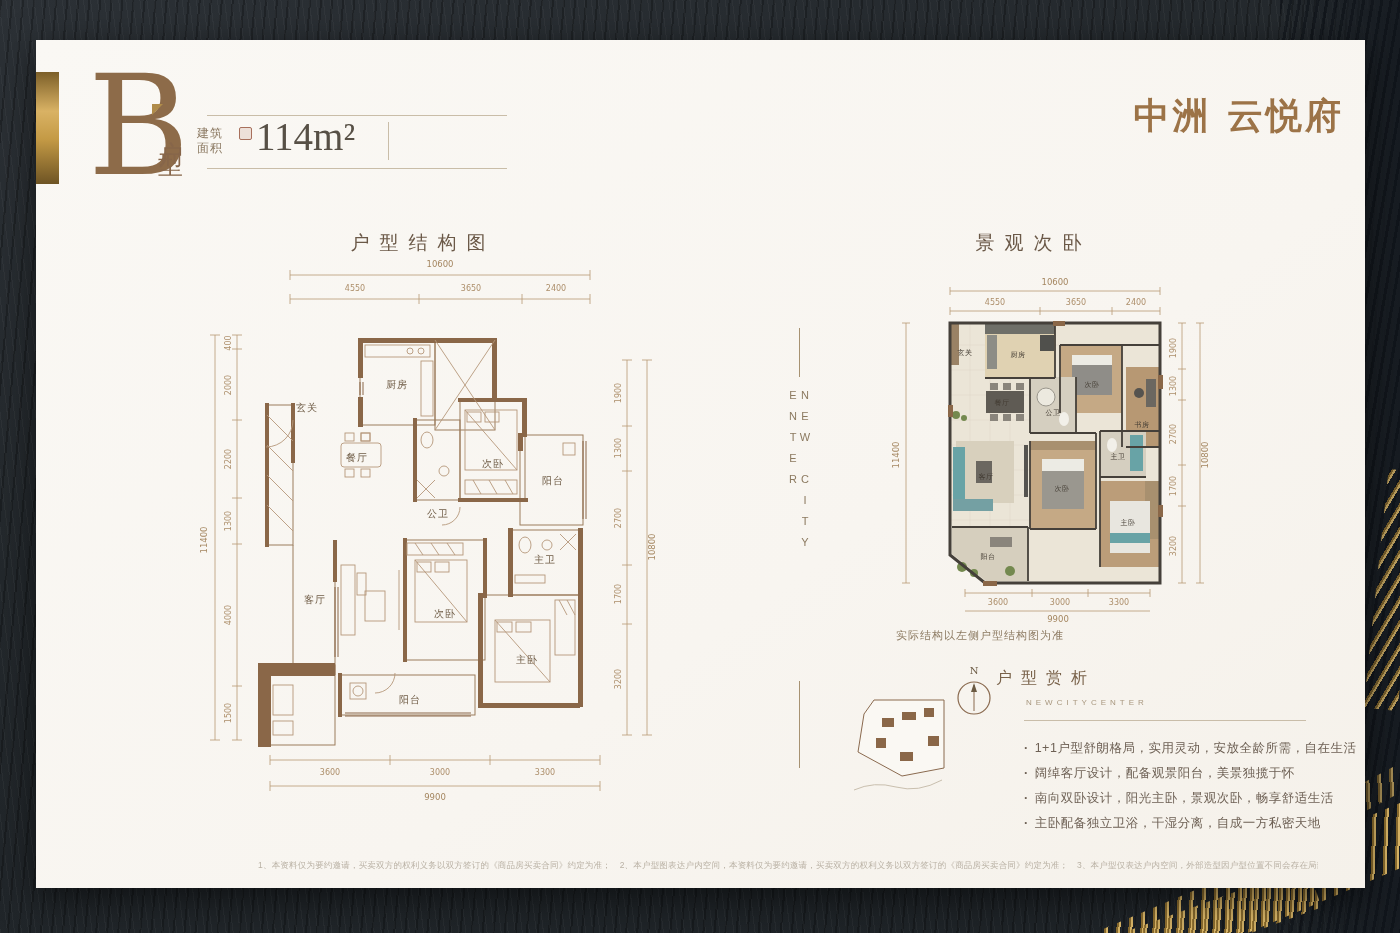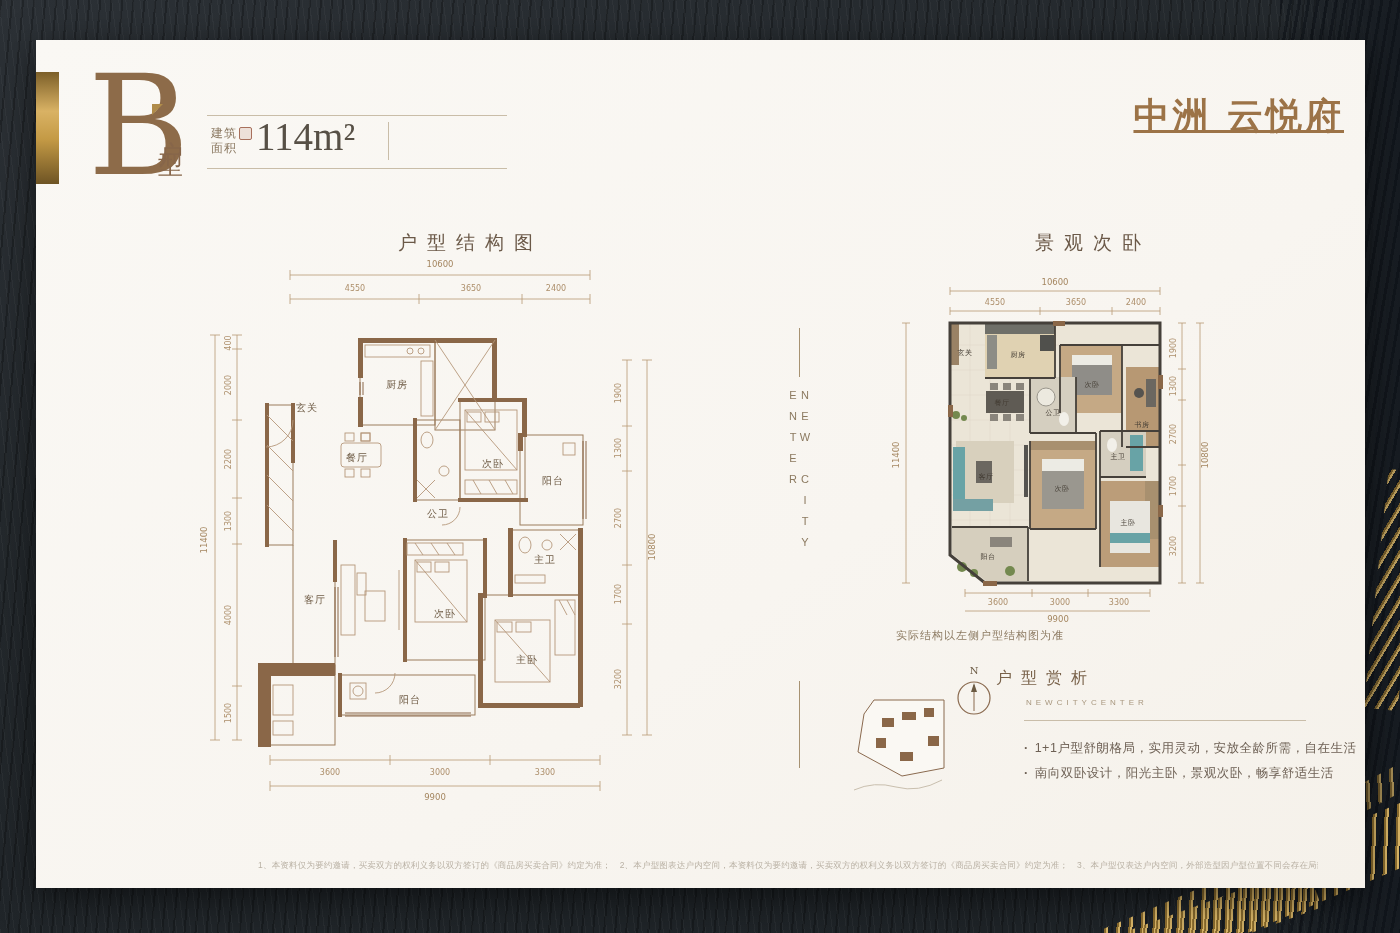--- a/index.html
+++ b/index.html
@@ -30,30 +30,30 @@
     box-shadow:0 10px 34px rgba(0,0,0,.55);}
   .card *{position:absolute;}
   
   .unit-letter{left:52px;top:18px;font-family:"DejaVu Serif","Liberation Serif",serif;
     font-size:138px;line-height:1;color:#8d6b49;}
   .unit-tri{left:116px;top:64px;width:0;height:0;border-left:11px solid #b08c4a;border-bottom:11px solid transparent;}
   .unit-type{left:118px;top:80px;writing-mode:vertical-rl;text-orientation:upright;
     font-family:"DejaVu Serif","Liberation Serif",serif;font-size:25px;letter-spacing:12px;color:#87664a;}
   .info-line{left:171px;width:300px;height:1px;background:#c9bda8;}
   .info-line.t{top:75px}.info-line.b{top:128px}
-  .area-label{left:175px;top:86px;font-size:12px;line-height:15px;color:#8c7a63;letter-spacing:1px;}
+  .area-label{left:161px;top:86px;font-size:12px;line-height:15px;color:#8c7a63;letter-spacing:1px;}
   .area-seal{left:203px;top:87px;width:11px;height:11px;border:1px solid #a8705c;border-radius:2px;background:rgba(168,92,72,.15);}
   .area-value{left:220px;top:74px;font-family:Liberation Serif, serif;font-size:39px;color:#575046;}
   .info-divider{left:352px;top:82px;width:1px;height:38px;background:#c9bda8;}
   .layout-value{left:366px;top:83px;font-family:"DejaVu Serif","Liberation Serif",serif;font-size:29px;color:#575046;letter-spacing:1px;}
   .brand-logo{left:1078px;top:52px;width:230px;text-align:right;font-family:"DejaVu Serif","Liberation Serif",serif;
-    font-weight:bold;font-size:36px;color:#9c7347;letter-spacing:3px;text-decoration:underline;}
+    font-weight:bold;font-size:36px;color:#9c7347;letter-spacing:3px;}
   
   .sec-title{top:190px;font-family:"DejaVu Serif","Liberation Serif",serif;font-size:19px;
-    letter-spacing:10px;color:#6b5948;text-align:right;}
+    letter-spacing:10px;color:#6b5948;text-align:center;}
   .sec-title.l{left:267px;width:240px;}
   .sec-title.r{left:880px;width:235px;}
   
   .plan-left{left:159px;top:215px;}
   .plan-right{left:854px;top:235px;}
   .plan-note{left:860px;top:588px;width:330px;text-align:left;font-size:11px;color:#8d7b63;letter-spacing:1px;}
   
   .divider{left:752px;top:288px;width:22px;height:440px;display:flex;flex-direction:column;align-items:center;position:absolute;}
   .divider .dl{position:static;width:1px;background:#a79272;}
   .divider .dl.t{height:52px;margin-bottom:12px;}
@@ -445,21 +445,23 @@
     <circle cx="22" cy="36" r="16" fill="none" stroke="#8a6a4f" stroke-width="1.2"></circle>
     <line x1="22" y1="23" x2="22" y2="49" stroke="#8a6a4f" stroke-width="1"></line>
     <polygon points="19,30 25,30 22,21" fill="#6b5a43"></polygon>
   </svg>
 
   <div class="an-title">户型赏析</div>
   <div class="an-sub">NEWCITYCENTER</div>
   <div class="an-rule"></div>
   <div class="an-bullets">
     <div class="b-row">1+1户型舒朗格局，实用灵动，安放全龄所需，自在生活</div>
+    <div class="b-row">阔绰客厅设计，配备观景阳台，美景独揽于怀</div>
     <div class="b-row">南向双卧设计，阳光主卧，景观次卧，畅享舒适生活</div>
+    <div class="b-row">主卧配备独立卫浴，干湿分离，自成一方私密天地</div>
   </div>
 
   <svg class="keyplan" width="120" height="110" viewBox="0 0 120 110">
     <polygon points="30,8 100,8 100,76 58,84 14,60 20,22" fill="#faf8f3" stroke="#8a6a4f" stroke-width="1"></polygon>
     <g fill="#8a6748">
       <rect x="38" y="26" width="12" height="9"></rect>
         <rect x="58" y="20" width="14" height="8"></rect>
       <rect x="80" y="16" width="10" height="9"></rect>
         <rect x="84" y="44" width="11" height="10"></rect>
       <rect x="56" y="60" width="13" height="9"></rect>

